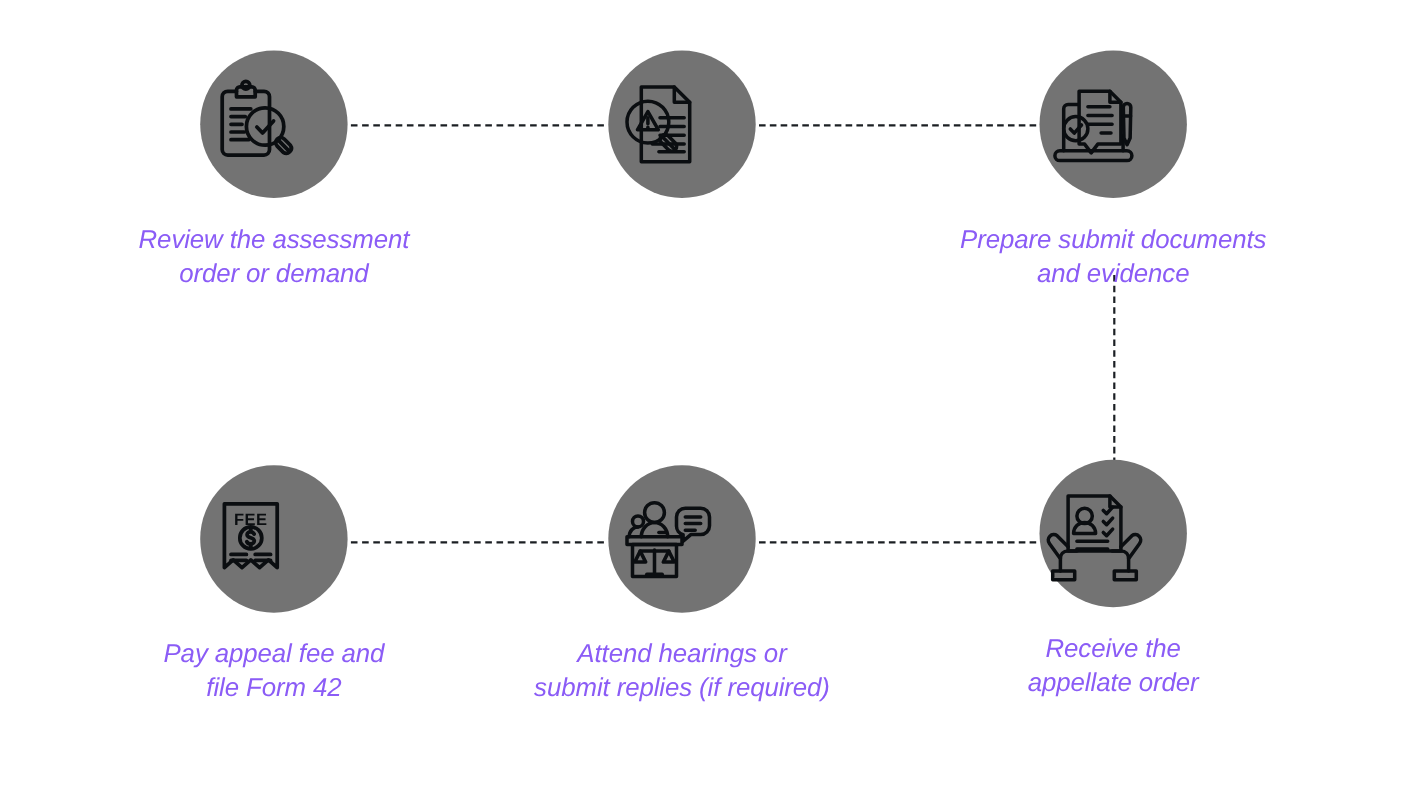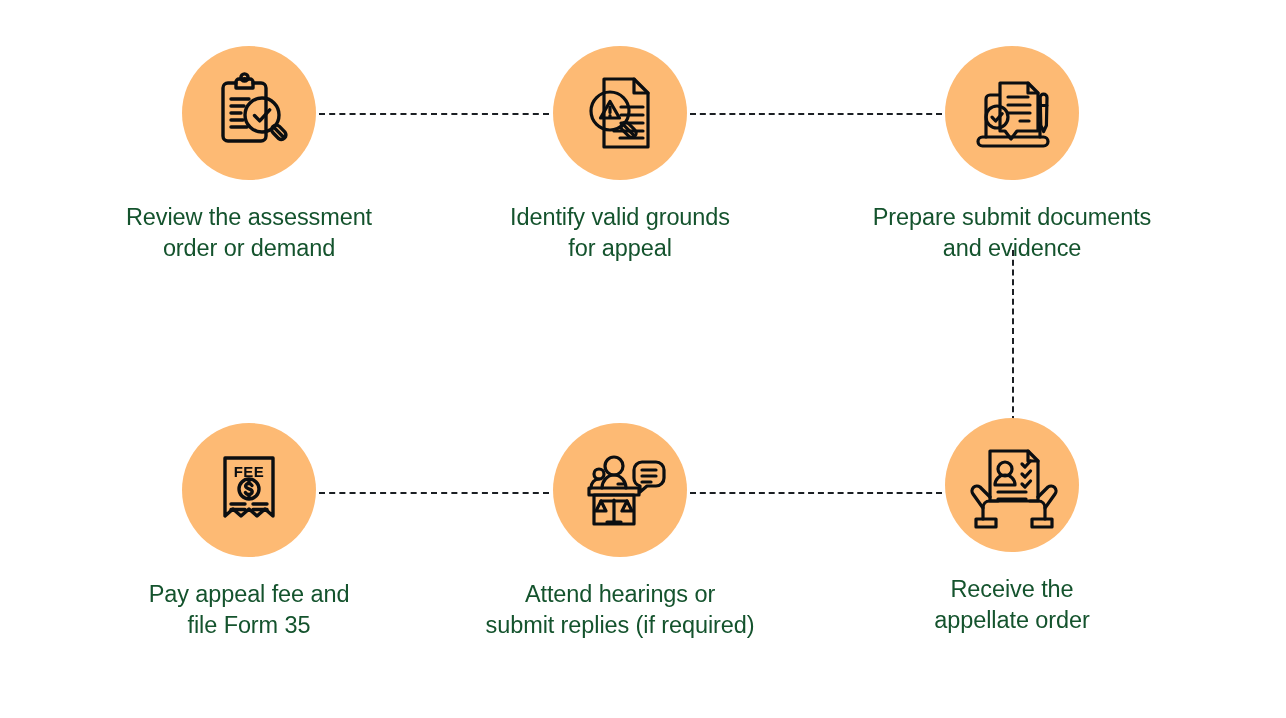--- a/index.html
+++ b/index.html
@@ -35,36 +35,36 @@
   
   .step {
     position: absolute;
     width: 300px;
     text-align: center;
   }
   .badge {
     width: 134px;
     height: 134px;
     border-radius: 50%;
-    background: #fdba74;
+    background: #737373;
     margin: 0 auto;
     display: flex;
     align-items: center;
-    justify-content: center;
   }
   .badge svg {
     display: block;
   }
   .step-label {
     margin-top: 22px;
     font-size: 23.5px;
     line-height: 31px;
     letter-spacing: -0.1px;
-    color: #14532d;
+    color: #8b5cf6;
     white-space: pre-line;
+    font-style: italic;
   }
 </style>
 </head>
 <body>
 
 <div id="flow-canvas">
 
   <div class="connector-h" style="left:319px; top:113px; width:230px;"></div>
   <div class="connector-h" style="left:690px; top:113px; width:252px;"></div>
   <div class="connector-v" style="left:1012px; top:250px; height:172px;"></div>
@@ -96,22 +96,20 @@
         <path d="M60 12v14h14"></path>
         <path d="M47 40h22M47 48h22M47 56h22M40 64h29M46 71h23"></path>
         <circle cx="36" cy="44" r="19"></circle>
         <path d="M36 34.5l9.5 16.5h-19z"></path>
         <path d="M36 40v5.4"></path>
         <path d="M36 48.6v0.6"></path>
         <path d="M49.6 57.8l9.8 10"></path>
         <path d="M48.4 56.6a4.4 4.4 0 0 1 6.2 0l6 6.1a4.4 4.4 0 1 1-6.2 6.2l-6-6.1a4.4 4.4 0 0 1 0-6.2z"></path>
       </svg>
     </div>
-    <div class="step-label">Identify valid grounds
-for appeal</div>
   </div>
 
   <div class="step" style="left:862px; top:46px;">
     <div class="badge">
       <svg width="96" height="96" viewBox="0 0 96 96" fill="none" stroke="#0b0e11" stroke-width="3.2" stroke-linecap="round" stroke-linejoin="round">
         <path d="M22 72V34a4 4 0 0 1 4-4h9"></path>
         <path d="M76 58v14"></path>
         <rect x="14" y="72" width="70" height="9" rx="4.5"></rect>
         <path d="M36 18h28l10 10v38H53l-6 8-6-8h-5z"></path>
         <path d="M64 18v10h10"></path>
@@ -131,21 +129,21 @@
       <svg width="92" height="92" viewBox="0 0 92 92" fill="none" stroke="#0b0e11" stroke-width="3.4" stroke-linecap="round" stroke-linejoin="round">
         <path d="M22 14h48v58l-8-7-8 7-8-7-8 7-8-7-8 7z"></path>
         <text x="46" y="33" font-family="Liberation Sans, sans-serif" font-size="15" font-weight="bold" fill="#0b0e11" stroke="none" text-anchor="middle" letter-spacing="0.5">FEE</text>
         <circle cx="46" cy="45" r="10"></circle>
         <path d="M49 41.5c-0.8-1.4-2-2-3.2-2-1.8 0-3.2 1.1-3.2 2.6 0 3.4 6.6 2.1 6.6 5.6 0 1.6-1.5 2.8-3.4 2.8-1.4 0-2.7-0.7-3.4-2"></path>
         <path d="M46 37v2M46 51v2.2"></path>
         <path d="M28 60h14M28 65.5h14M50 60h14M50 65.5h14"></path>
       </svg>
     </div>
     <div class="step-label">Pay appeal fee and
-file Form 35</div>
+file Form 42</div>
   </div>
 
   <div class="step" style="left:470px; top:423px;">
     <div class="badge">
       <svg width="96" height="96" viewBox="0 0 96 96" fill="none" stroke="#0b0e11" stroke-width="3.2" stroke-linecap="round" stroke-linejoin="round">
         <circle cx="42" cy="24" r="9"></circle>
         <path d="M30 46c0-7 5.4-13 12-13s12 6 12 13"></path>
         <circle cx="27" cy="32" r="5"></circle>
         <path d="M19 46c0-5.2 3.6-9 8-9"></path>
         <path d="M46 42h6"></path>

